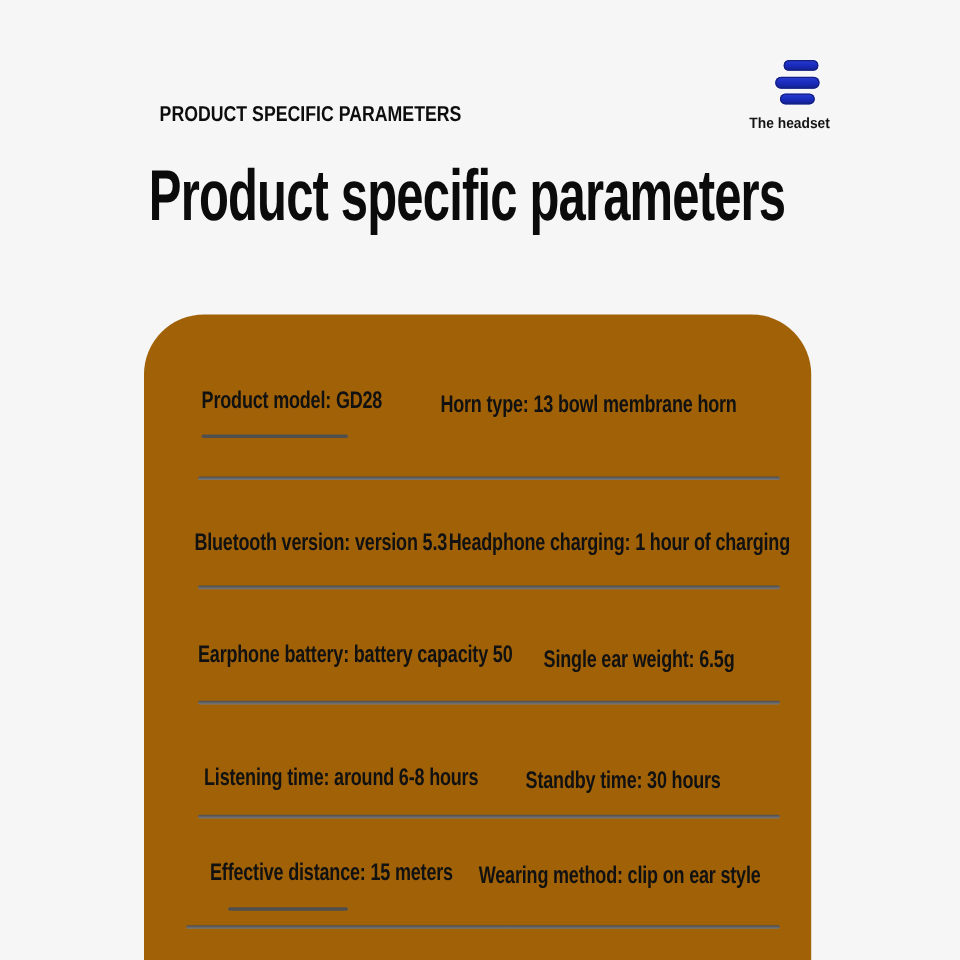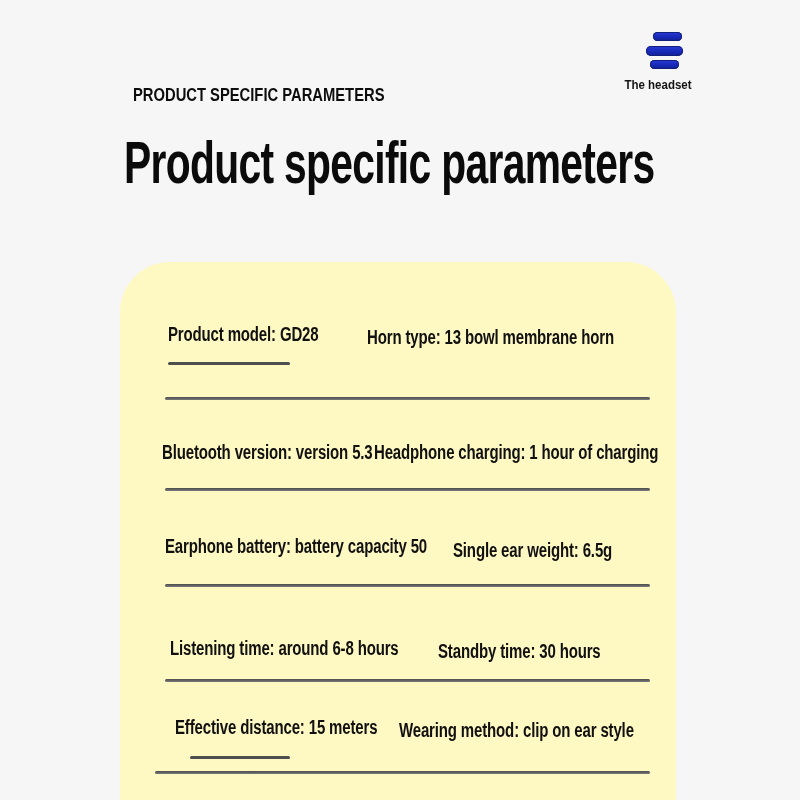--- a/index.html
+++ b/index.html
@@ -13,21 +13,21 @@
 
   
   .small-header{
     left:133px;top:85px;
     font-size:18px;font-weight:700;color:#0d0d0d;
     letter-spacing:0px;white-space:nowrap;
     transform:scaleX(0.82);transform-origin:0 0;
   }
 
   
-  .brand{left:620px;top:30px;width:76px;height:64px;}
+  .brand{left:620px;top:48px;width:76px;height:64px;}
   .brand-icon{position:absolute;left:26px;top:2px;width:40px;height:42px;}
   .bar{
     position:absolute;border-radius:5px;
     background:linear-gradient(180deg,#2b3ed2 0%,#1b2cc0 45%,#10208f 100%);
     box-shadow:0 0 0 1px #131f7e inset;
   }
   .bar1{left:7px;top:0px;width:29px;height:9px;}
   .bar2{left:0px;top:14px;width:37px;height:10px;}
   .bar3{left:4px;top:28px;width:29px;height:9px;}
   .brand-caption{
@@ -40,21 +40,21 @@
   .page-title{
     left:124px;top:128px;
     font-size:60px;font-weight:700;color:#0b0b0b;
     letter-spacing:-1px;white-space:nowrap;
     transform:scaleX(0.68);transform-origin:0 0;
   }
 
   
   .card{
     left:120px;top:262px;width:556px;height:538px;
-    background:#fef9c3;border-radius:50px 50px 0 0;
+    background:#a16207;border-radius:50px 50px 0 0;
   }
   .ctext{
     position:absolute;
     font-size:20px;font-weight:700;color:#111111;
     letter-spacing:-0.2px;white-space:nowrap;
     transform:scaleX(0.75);transform-origin:0 0;
   }
   .divider{position:absolute;height:3px;background:linear-gradient(180deg,#4c4c4c,#7a7a7a);border-radius:2px;}
   .underline{position:absolute;height:3px;background:#4f4f4f;border-radius:2px;}
 

